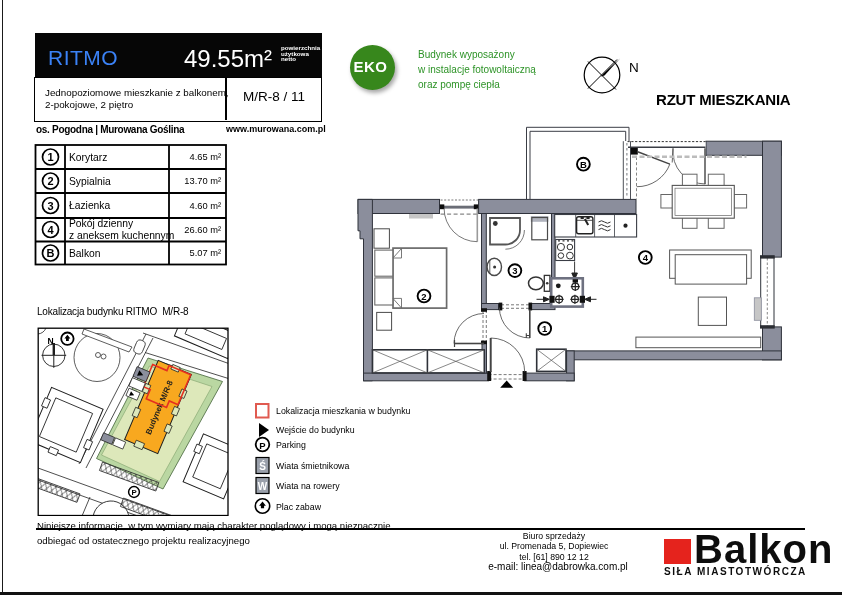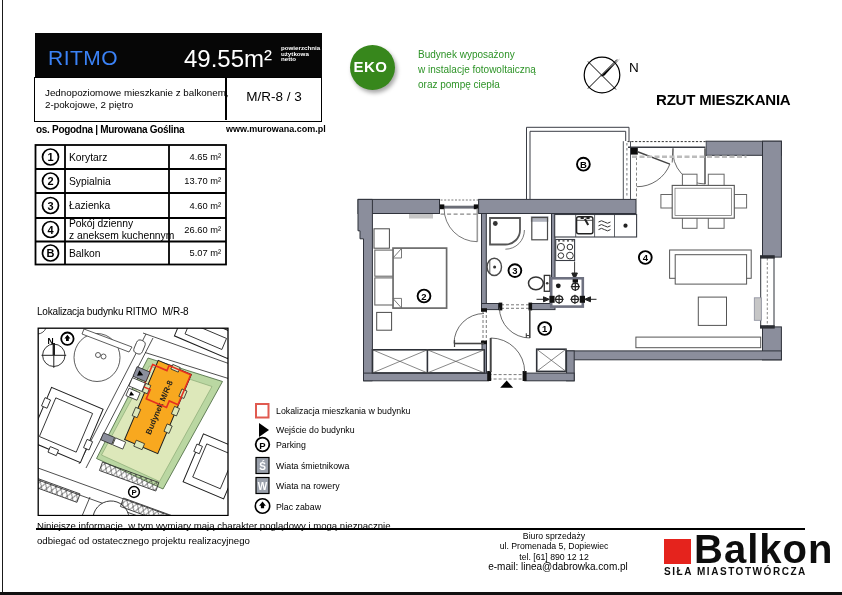--- a/index.html
+++ b/index.html
@@ -21,21 +21,21 @@
 <div class="abs" style="left:184px;top:45px;color:#fff;font-size:24px;">49.55m²</div>
 
 <div class="abs" style="left:281px;top:45px;color:#fff;font-size:6.2px;font-weight:bold;line-height:5.7px;">powierzchnia<br>użytkowa<br>netto</div>
 
 <div class="abs" style="left:34px;top:77px;width:286px;height:43px;border:1.6px solid #000;"></div>
 
 <div class="abs" style="left:225px;top:77px;width:1.6px;height:43px;background:#000;"></div>
 
 <div class="abs" style="left:45px;top:87px;width:186px;font-size:9.8px;color:#000;line-height:11.5px;">Jednopoziomowe mieszkanie z balkonem, 2-pokojowe, 2 piętro</div>
 
-<div class="abs" style="left:227px;top:89px;width:94px;text-align:center;font-size:13.5px;color:#000;">M/R-8 / 3</div>
+<div class="abs" style="left:227px;top:89px;width:94px;text-align:center;font-size:13.5px;color:#000;">M/R-8 / 11</div>
 
 <div class="abs" style="left:36px;top:124px;font-size:10px;letter-spacing:-0.3px;font-weight:bold;color:#000;">os. Pogodna | Murowana Goślina</div>
 
 <div class="abs" style="left:226px;top:124px;width:96px;text-align:right;font-size:9px;font-weight:bold;color:#000;">www.murowana.com.pl</div>
 
 <svg class="abs" style="left:0;top:0;" width="340" height="290" viewBox="0 0 340 290">
 
   <g fill="none" stroke="#000" stroke-width="1.8">
     <rect x="35.5" y="145" width="190.5" height="119.5"></rect>
     <line x1="35.5" y1="169" x2="226" y2="169"></line>

